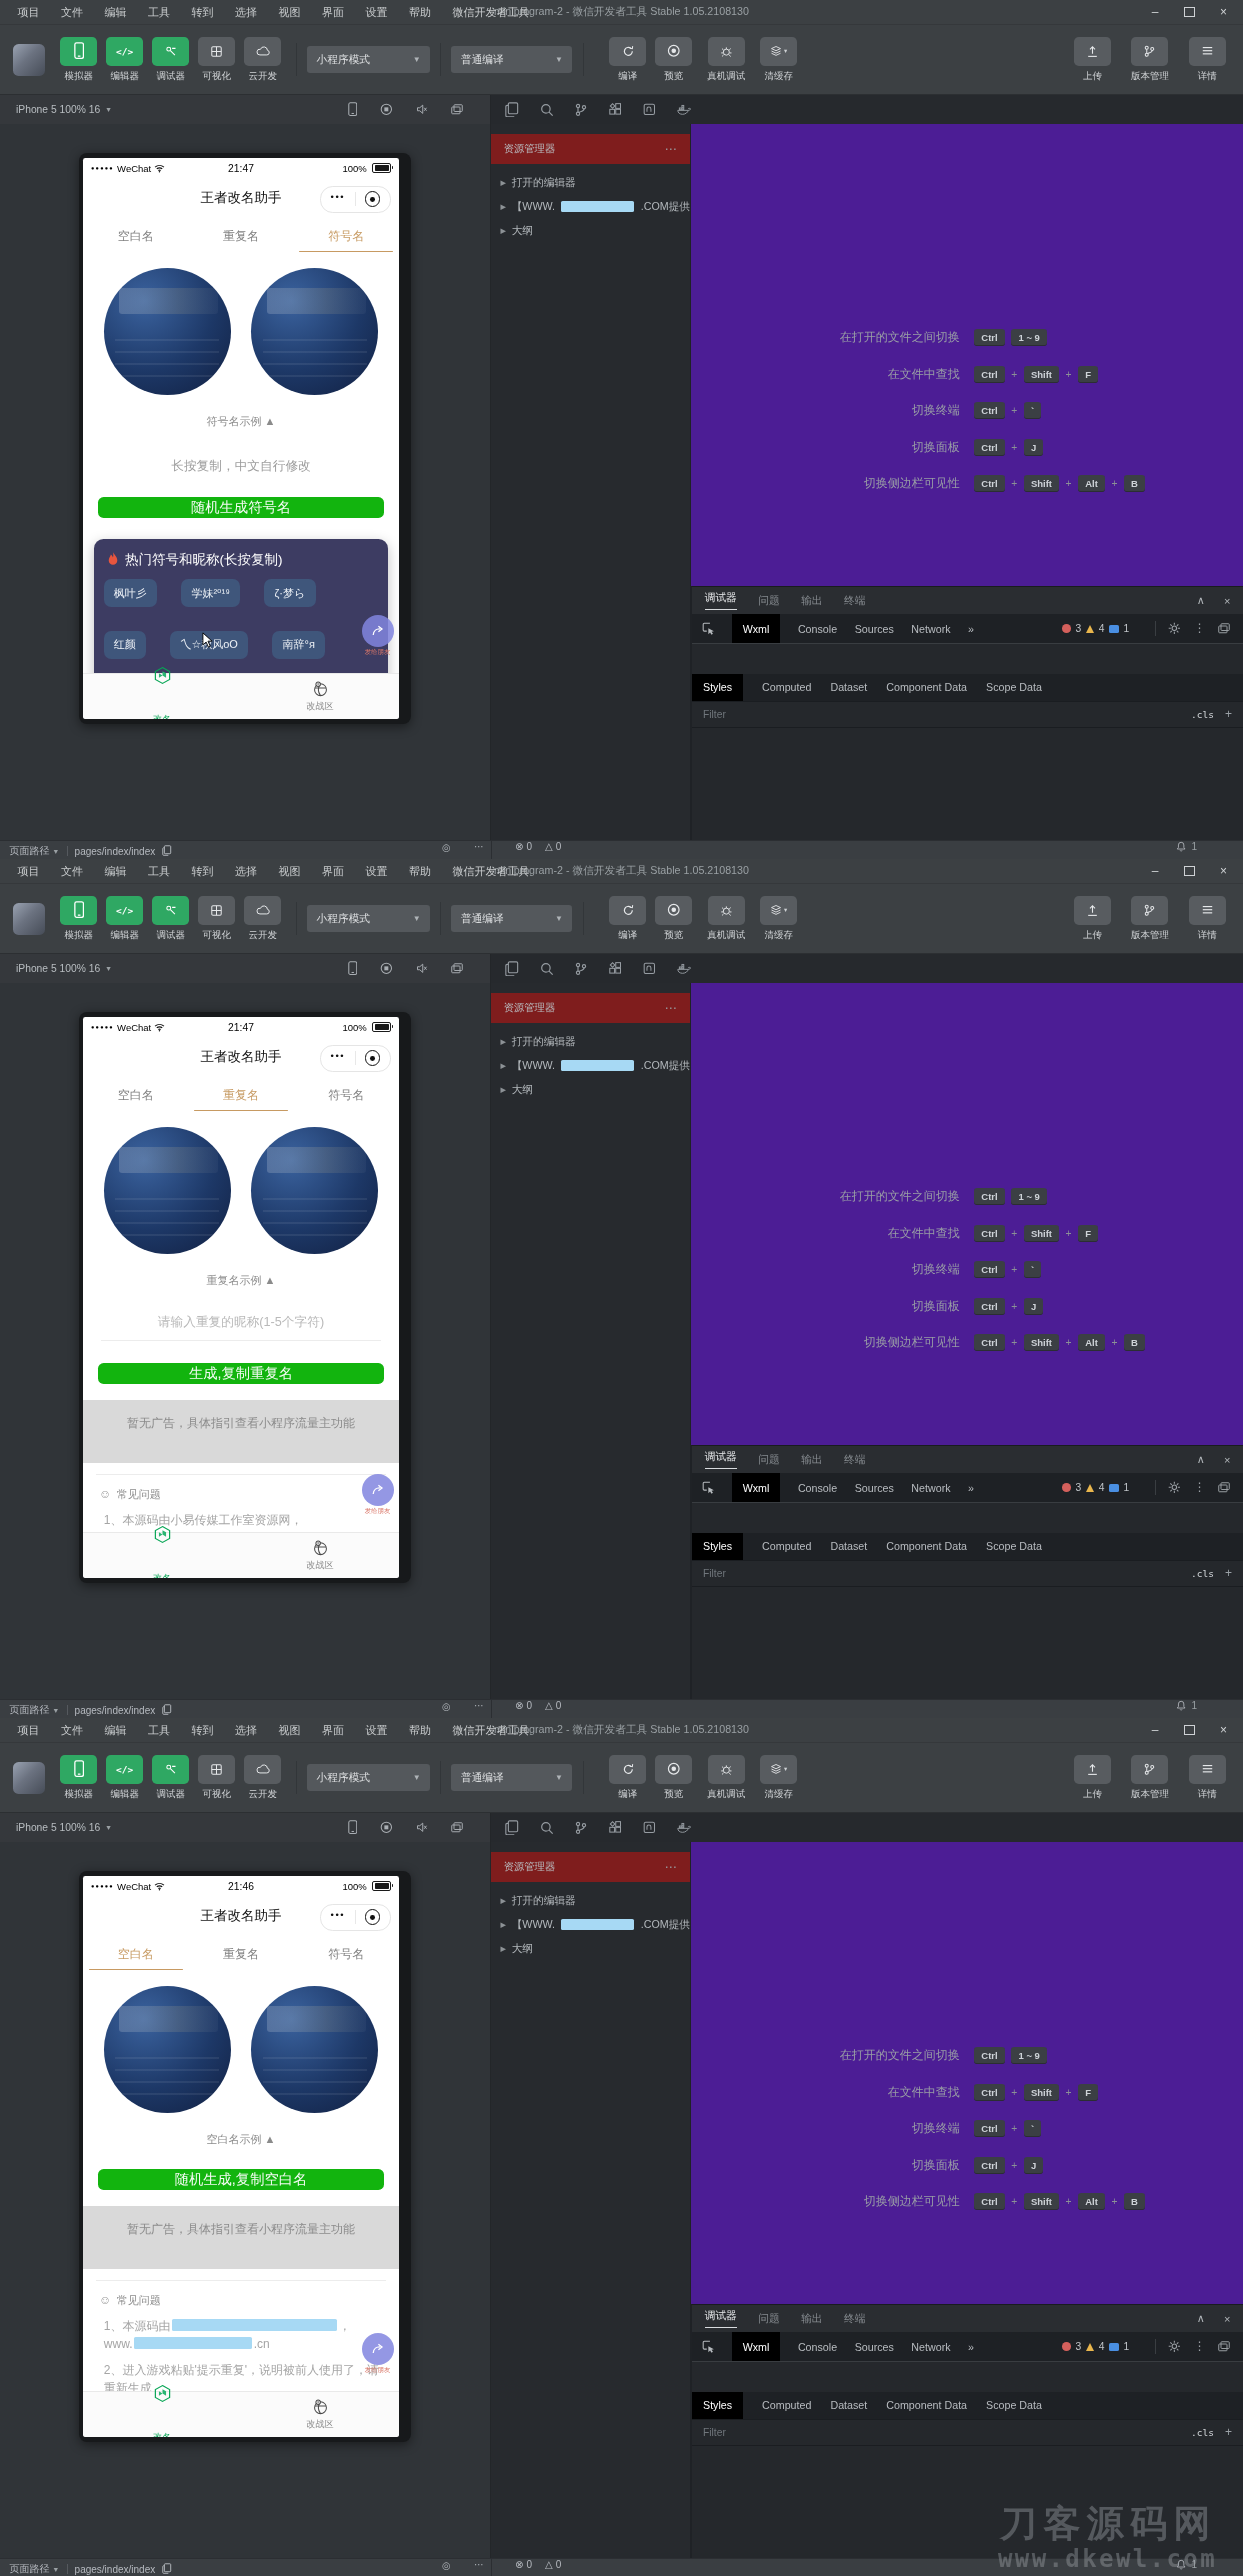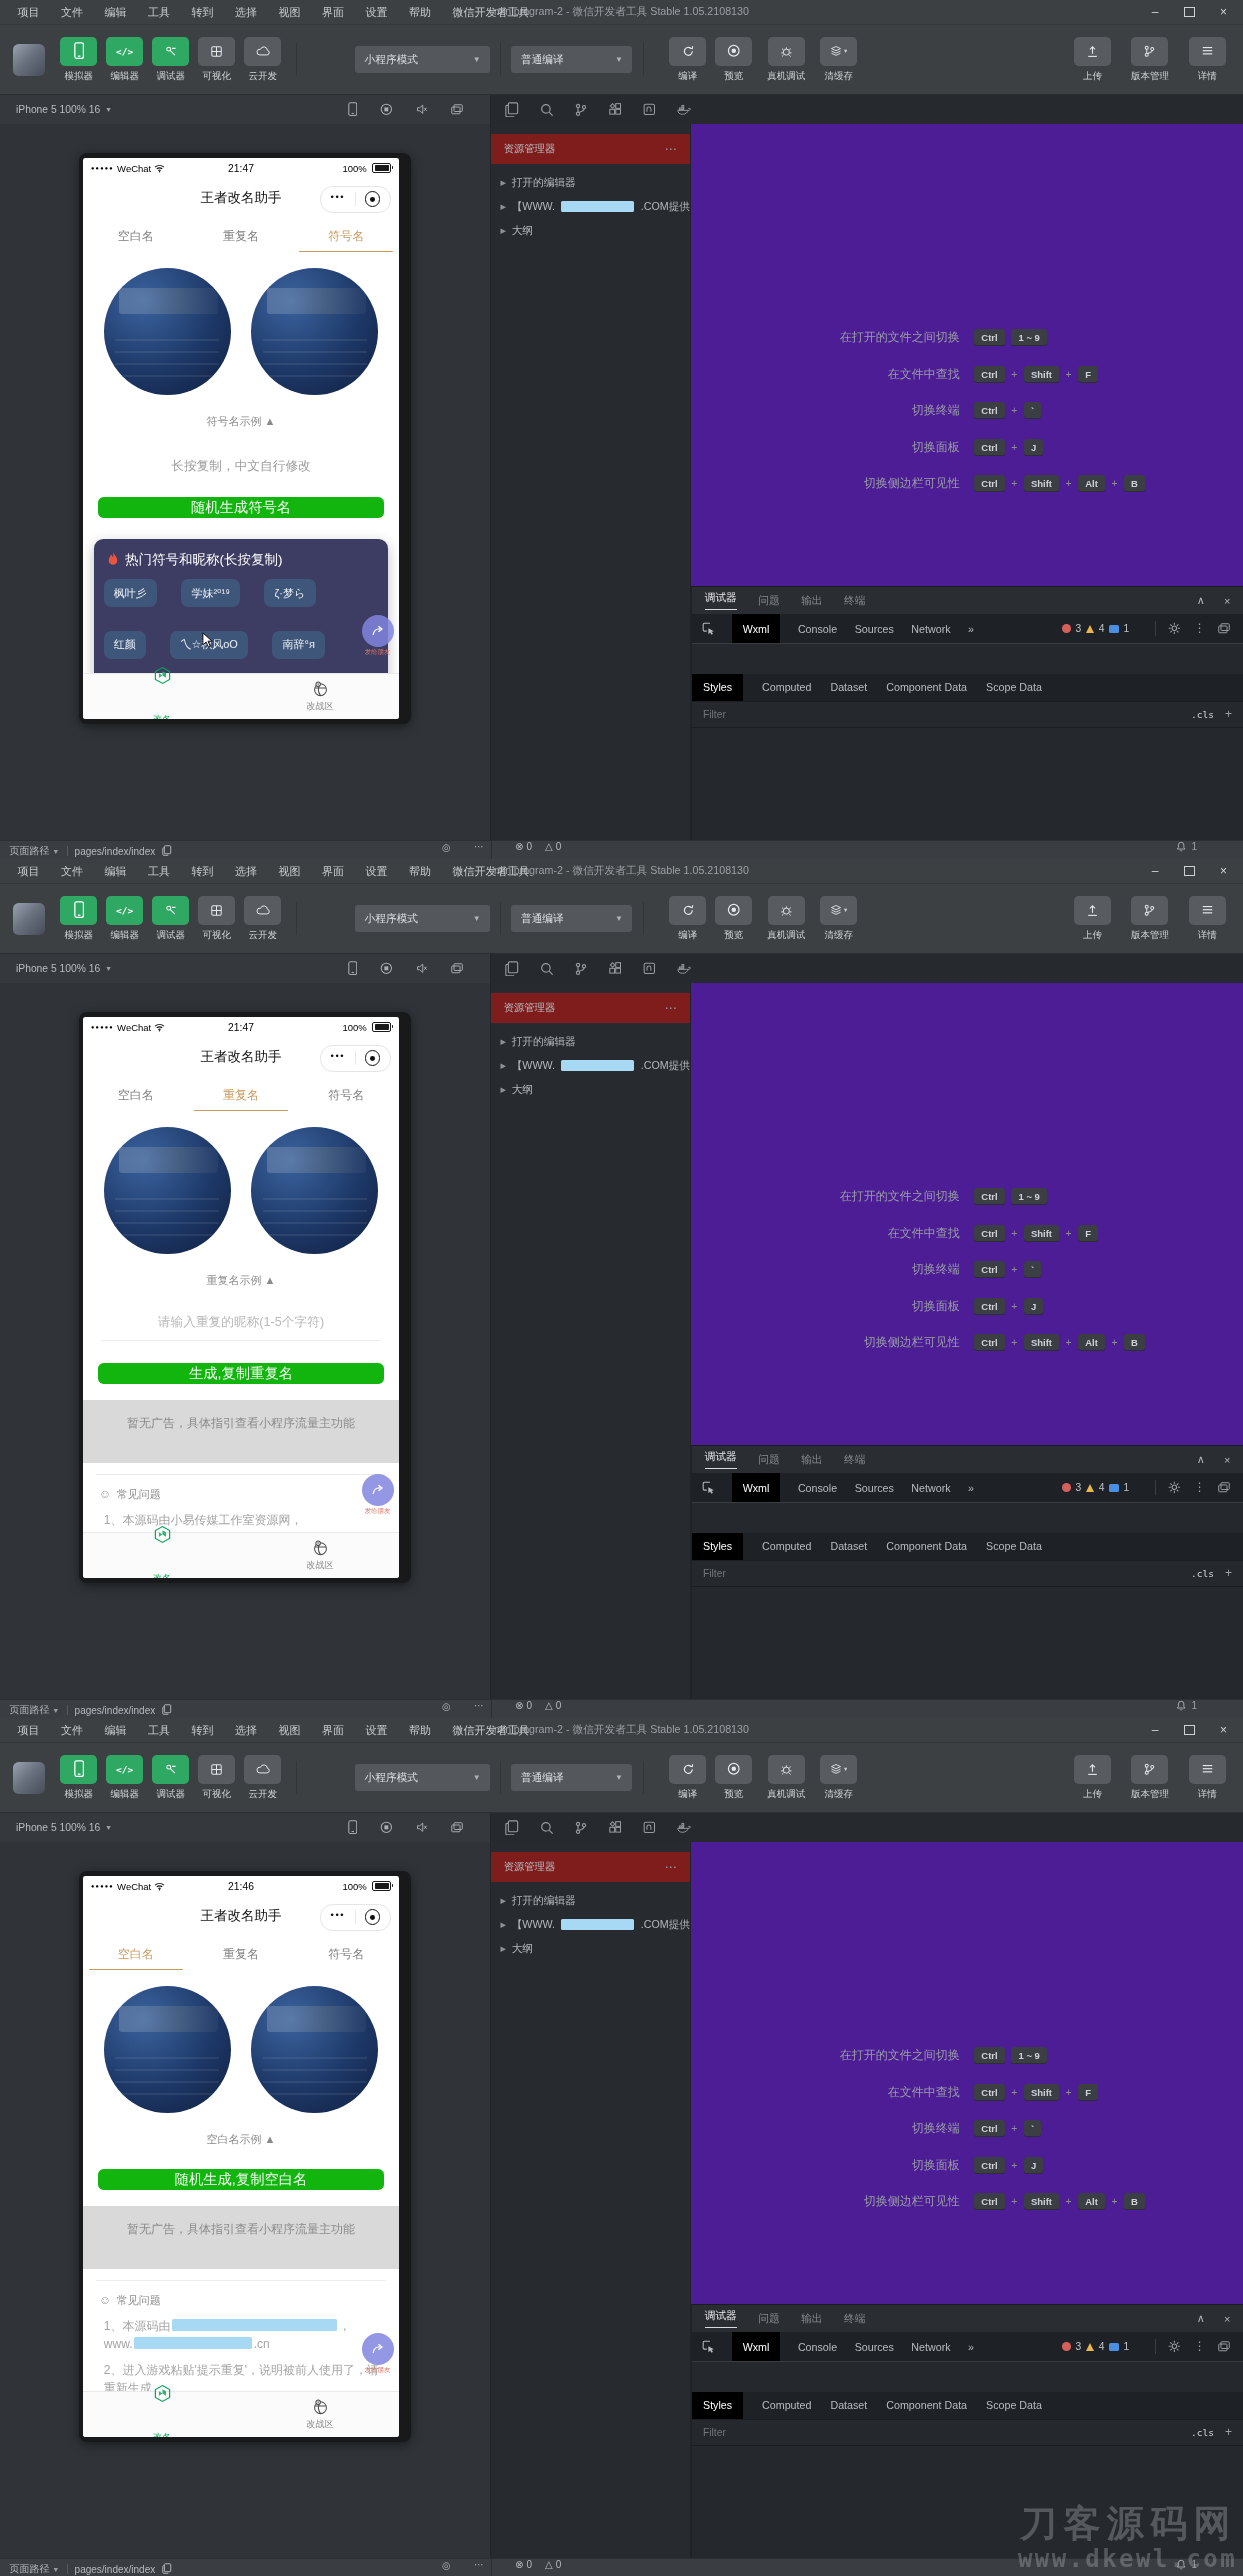--- a/index.html
+++ b/index.html
@@ -24,21 +24,21 @@
           background:linear-gradient(135deg,#9aa3b2 0%,#6b7280 45%,#464c57 100%);}
   .tgroup{display:flex;margin-left:11px;}
   .tbtn{width:46px;text-align:center;}
   .chip{width:37px;height:29px;border-radius:4.8px;margin:0 auto;display:flex;align-items:center;justify-content:center;background:#585c60;color:#e6e8ea;}
   .chip.green{background:#2fa863;color:#fff;}
   .tlabel{font-size:9.5px;color:#d2d5d8;margin-top:4px;white-space:nowrap;}
   .vsep{width:0.8px;height:33px;background:#323639;margin:0 10.3px;flex:0 0 auto;}
   .select{height:27px;background:#54585c;border-radius:3.2px;color:#dee0e2;font-size:10.7px;
           display:flex;align-items:center;justify-content:space-between;padding:0 9.5px;box-sizing:border-box;}
   .select .caret{color:#aeb3b7;font-size:8px;margin-left:6.4px;}
-  .sel-mode{width:135px;margin-left:48px;}
+  .sel-mode{width:123px;}
   .sel-compile{width:121px;}
   .rgroup{margin-left:auto;display:flex;gap:6.4px;}
   .codeglyph{font-size:9.5px;font-weight:bold;font-family:"DejaVu Sans Mono",monospace;}
   .minicaret{font-size:6.4px;color:#cfd2d5;margin-left:1.6px;}
 
   
   .workspace{position:relative;height:745px;display:flex;}
   .sim-panel{width:491px;background:#303438;position:relative;border-right:0.8px solid #232629;box-sizing:border-box;}
   .sim-toolbar{height:29px;display:flex;align-items:center;padding:0 16px;background:#35383c;color:#b9bec2;font-size:10.3px;}
   .sim-caret{font-size:7.2px;margin-left:4.8px;color:#9aa0a4;}
@@ -145,21 +145,21 @@
   .sb-left{display:flex;align-items:center;gap:7.2px;padding-left:9.5px;}
   .sb-sep{width:0.8px;height:10.3px;background:#55595e;}
   .sb-eye{position:absolute;left:442px;font-size:10.3px;color:#a9aeb3;}
   .sb-more{position:absolute;left:474px;color:#a9aeb3;}
   .sb-divider{position:absolute;left:491px;top:0;bottom:0;width:0.8px;background:#2b2e32;}
   .sb-issues{position:absolute;left:515px;display:flex;gap:3.2px;align-items:center;color:#b6bac0;}
   .sb-issues .gap{width:6.4px;}
   .sb-bell{position:absolute;right:46px;display:flex;gap:5.6px;align-items:center;color:#b6bac0;}
 
   
-  .watermark{position:absolute;right:6px;bottom:3.2px;text-align:right;z-index:50;pointer-events:none;
+  .watermark{position:absolute;right:26px;bottom:3.2px;text-align:right;z-index:50;pointer-events:none;
              color:rgba(165,170,175,.38);font-weight:bold;}
   .wm1{font-size:37px;letter-spacing:6.4px;line-height:1.1;}
   .wm2{font-size:24px;letter-spacing:2.4px;font-family:"DejaVu Sans Mono",monospace;}
 </style>
 </head>
 <body>
 
 <div id="windows-root">
 <section class="window">
 

